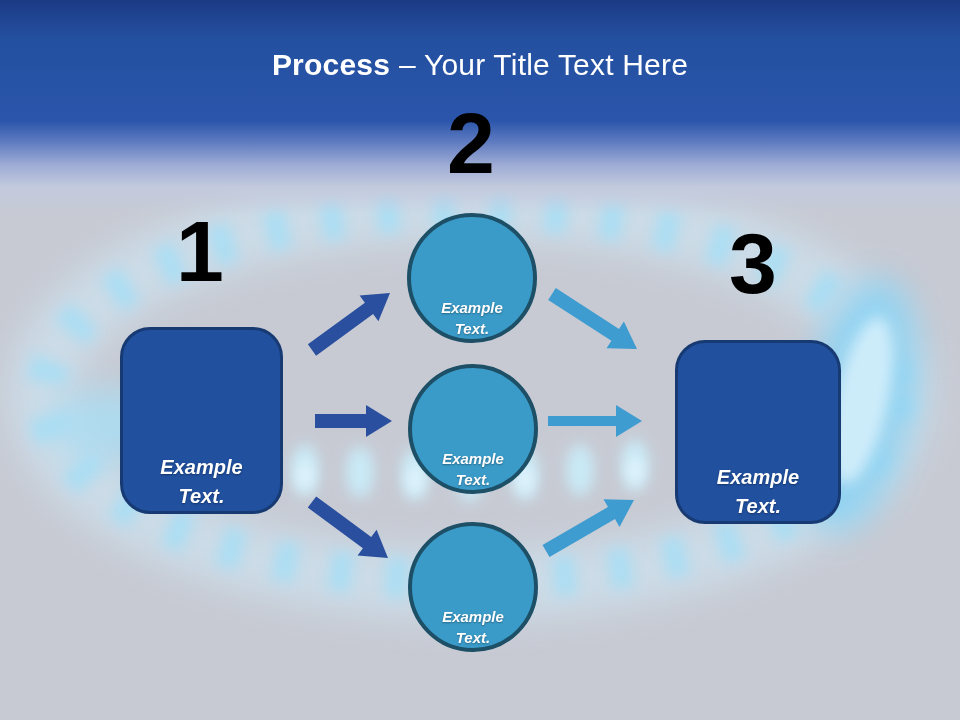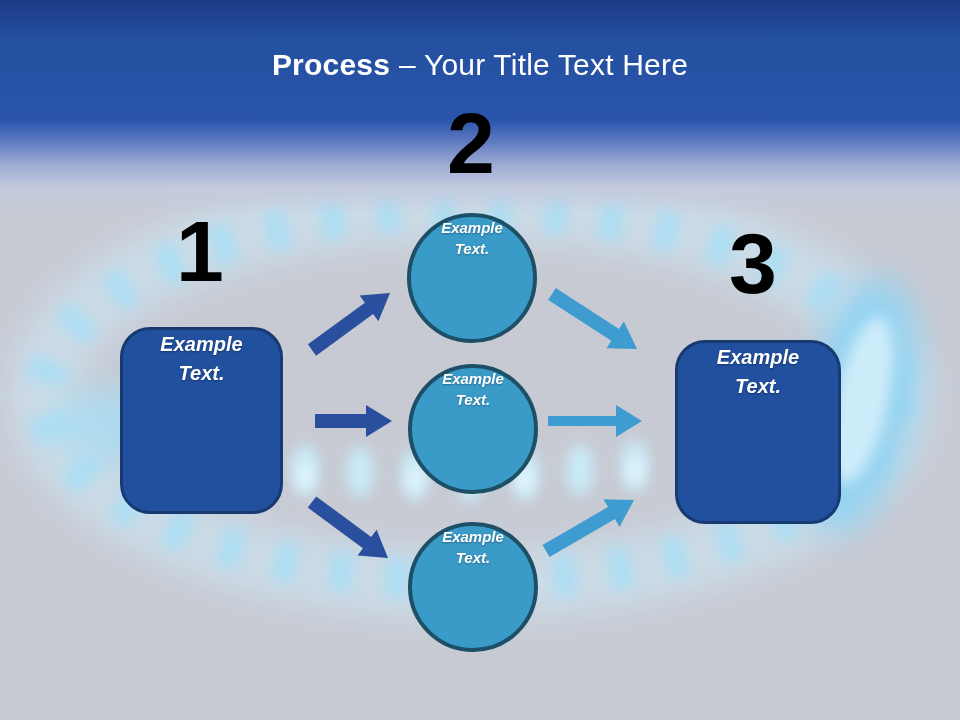--- a/index.html
+++ b/index.html
@@ -23,21 +23,21 @@
   .title .rest{margin-left:9px;}
   svg.arrows{position:absolute;left:0;top:0;z-index:3;}
   .num{
     position:absolute;z-index:4;color:#000000;font-weight:bold;
     font-size:86px;line-height:1;text-align:center;
   }
   .num1{left:154px;top:208px;width:92px;}
   .num2{left:425px;top:100px;width:92px;}
   .num3{left:707px;top:220px;width:92px;}
   .shape{
-    position:absolute;z-index:4;display:flex;align-items:flex-start;justify-content:center;
+    position:absolute;z-index:4;display:flex;align-items:flex-end;justify-content:center;
     color:#ffffff;font-weight:bold;font-style:italic;text-align:center;
     text-shadow:0 1px 2px rgba(0,0,0,0.35);
   }
   .box{
     background:#21509f;border:3px solid #173a72;border-radius:30px;
     font-size:20px;line-height:1.45;
   }
   .box-left{left:120px;top:327px;width:157px;height:181px;}
   .box-right{left:675px;top:340px;width:160px;height:178px;}
   .circle{

